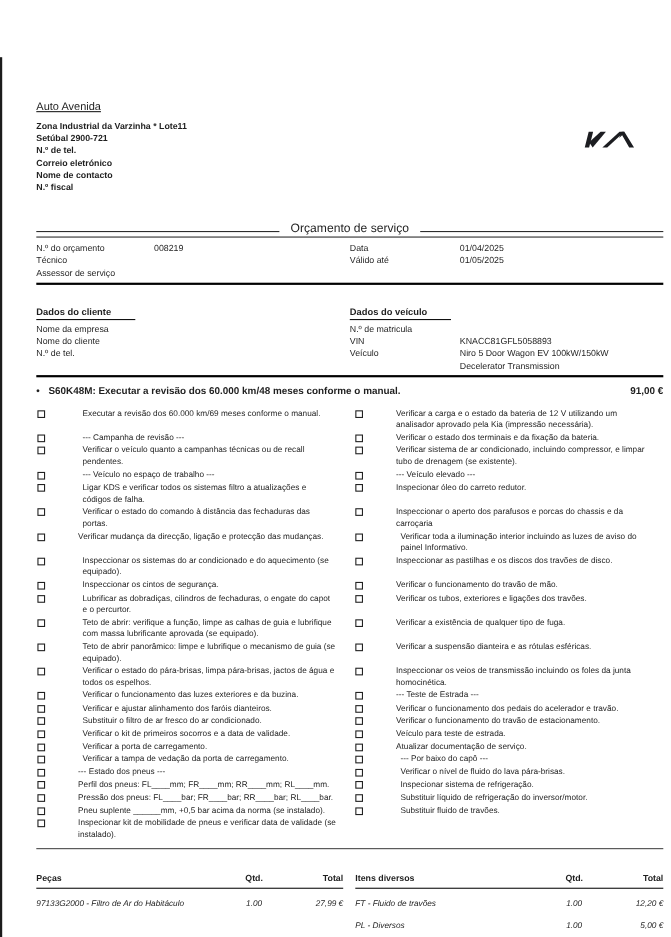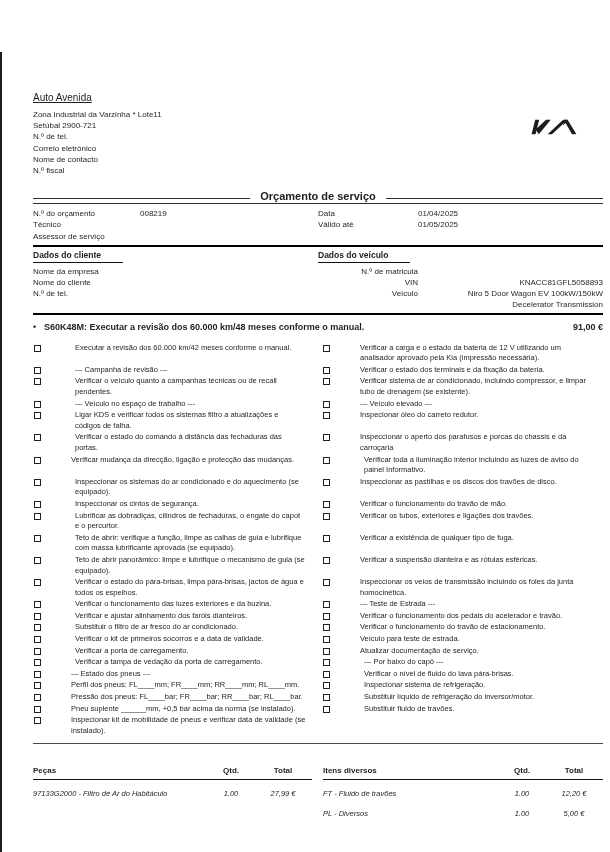--- a/index.html
+++ b/index.html
@@ -2,57 +2,57 @@
 <html><head>
 <meta charset="utf-8">
 <style>
   html,body{margin:0;padding:0;background:#ffffff;}
   .page{position:relative;width:610px;height:852px;background:#fff;overflow:hidden;
         font-family:"Liberation Sans", sans-serif;color:#1f1f1f;}
   .edge-line{position:absolute;left:0;top:52px;bottom:0;width:2px;background:#1c1c1c;}
   .content{position:absolute;left:33px;top:92px;width:570px;}
 
   .dealer-name{font-size:10px;font-weight:normal;text-decoration:underline;margin-bottom:6px;}
-  .addr div{font-size:8px;line-height:11.2px;}
+  .addr div{font-size:8px;line-height:11.2px;font-weight:bold;}
 
   .kia-logo{position:absolute;left:497px;top:24px;width:48px;height:22px;}
   .kia-logo svg{width:100%;height:100%;}
 
-  .title-row{display:flex;align-items:flex-end;margin-top:14px;font-size:11px;font-weight:bold;}
+  .title-row{display:flex;align-items:flex-end;margin-top:26px;font-size:11px;font-weight:normal;}
   .title-row::before,.title-row::after{content:"";flex:1;border-bottom:1px solid #2e2e2e;margin-bottom:3px;}
   .title-text{padding:0 10px;}
   .rule{border-bottom:1px solid #2e2e2e;margin-top:1px;}
   .rule-thick{border-bottom:2px solid #000;}
 
   .fields{display:grid;grid-template-columns:107px 178px 100px 1fr;font-size:8px;line-height:11.2px;margin:4px 0 3px;}
 
   .dados{display:grid;grid-template-columns:285px 1fr;font-size:8px;margin-top:3px;}
   .dados-h{font-size:8.5px;font-weight:bold;display:inline-block;border-bottom:1.5px solid #111;
-           padding:0 22px 2px 0;margin-bottom:3px;}
+           padding:0 22px 2px 0;margin-bottom:3px;margin-top:16px;}
   .drow{line-height:11.2px;}
-  .veh-grid{display:grid;grid-template-columns:100px 1fr;line-height:11.2px;text-align:right;}
+  .veh-grid{display:grid;grid-template-columns:100px 1fr;line-height:11.2px;}
 
   .svc-head{display:flex;font-size:9px;font-weight:bold;margin-top:7px;align-items:baseline;}
   .svc-bullet{width:11px;}
   .svc-price{margin-left:auto;}
 
   .checklist{display:grid;grid-template-columns:289px 281px;row-gap:1px;align-items:start;margin-top:11px;}
   .cl-cell{position:relative;font-size:7.5px;line-height:10.6px;}
   .cl-cell.left{padding:0 16px 0 42px;}
   .cl-cell.right{padding:0 8px 0 38px;}
   .cb{position:absolute;left:1px;top:2px;width:5px;height:5px;border:1px solid #222;background:#fff;}
 
   .pre-table-rule{border-bottom:1px solid #4a4a4a;margin-top:7px;}
   .tables-row{display:grid;grid-template-columns:279px 280px;column-gap:11px;margin-top:22px;}
   .bt-head{display:grid;grid-template-columns:1fr 46px 58px;font-size:8px;font-weight:bold;
            border-bottom:1.5px solid #111;padding-bottom:4px;margin-bottom:9px;}
   .bt-row{display:grid;grid-template-columns:1fr 46px 58px;font-size:7.5px;line-height:10px;margin-bottom:10px;font-style:italic;}
   .bt-row .name{padding-right:6px;}
   .c{text-align:center;}
-  .r{text-align:center;}
+  .r{text-align:right;}
 </style>
 </head>
 <body>
 
 <div class="page">
   <div class="edge-line"></div>
 
   <div class="content">
 
     <div class="dealer-name">Auto Avenida</div>
@@ -122,21 +122,21 @@
 
     <div class="rule-thick" style="margin-top:2px;"></div>
 
     <div class="svc-head">
       <span class="svc-bullet">•</span>
       <span>S60K48M: Executar a revisão dos 60.000 km/48 meses conforme o manual.</span>
       <span class="svc-price">91,00 €</span>
     </div>
 
     <div class="checklist">
-        <div class="cl-cell left"><span class="cb"></span><span>Executar a revisão dos 60.000 km/42 meses conforme o manual.</span></div>
+        <div class="cl-cell left"><span class="cb"></span><span>Executar a revisão dos 60.000 km/69 meses conforme o manual.</span></div>
         <div class="cl-cell right"><span class="cb"></span><span>Verificar a carga e o estado da bateria de 12 V utilizando um analisador aprovado pela Kia (impressão necessária).</span></div>
         <div class="cl-cell left"><span class="cb"></span><span>--- Campanha de revisão ---</span></div>
         <div class="cl-cell right"><span class="cb"></span><span>Verificar o estado dos terminais e da fixação da bateria.</span></div>
         <div class="cl-cell left"><span class="cb"></span><span>Verificar o veículo quanto a campanhas técnicas ou de recall pendentes.</span></div>
         <div class="cl-cell right"><span class="cb"></span><span>Verificar sistema de ar condicionado, incluindo compressor, e limpar tubo de drenagem (se existente).</span></div>
         <div class="cl-cell left"><span class="cb"></span><span>--- Veículo no espaço de trabalho ---</span></div>
         <div class="cl-cell right"><span class="cb"></span><span>--- Veículo elevado ---</span></div>
         <div class="cl-cell left"><span class="cb"></span><span>Ligar KDS e verificar todos os sistemas filtro a atualizações e códigos de falha.</span></div>
         <div class="cl-cell right"><span class="cb"></span><span>Inspecionar óleo do carreto redutor.</span></div>
         <div class="cl-cell left"><span class="cb"></span><span>Verificar o estado do comando à distância das fechaduras das portas.</span></div>

